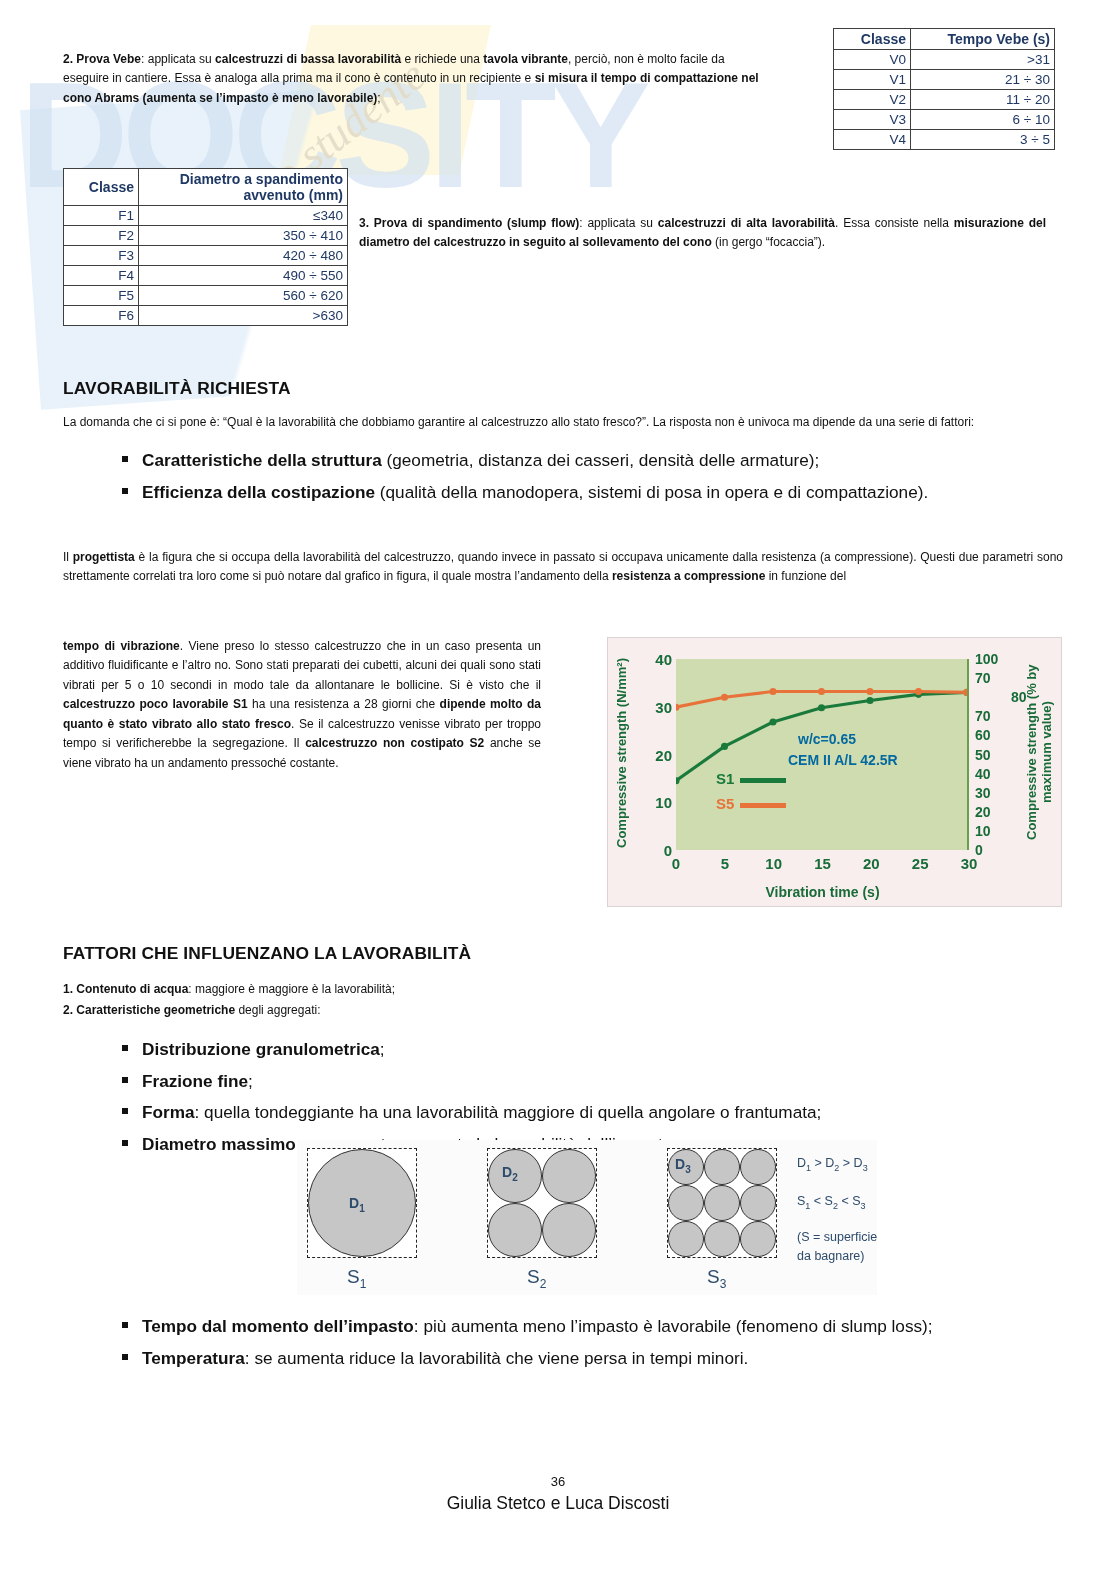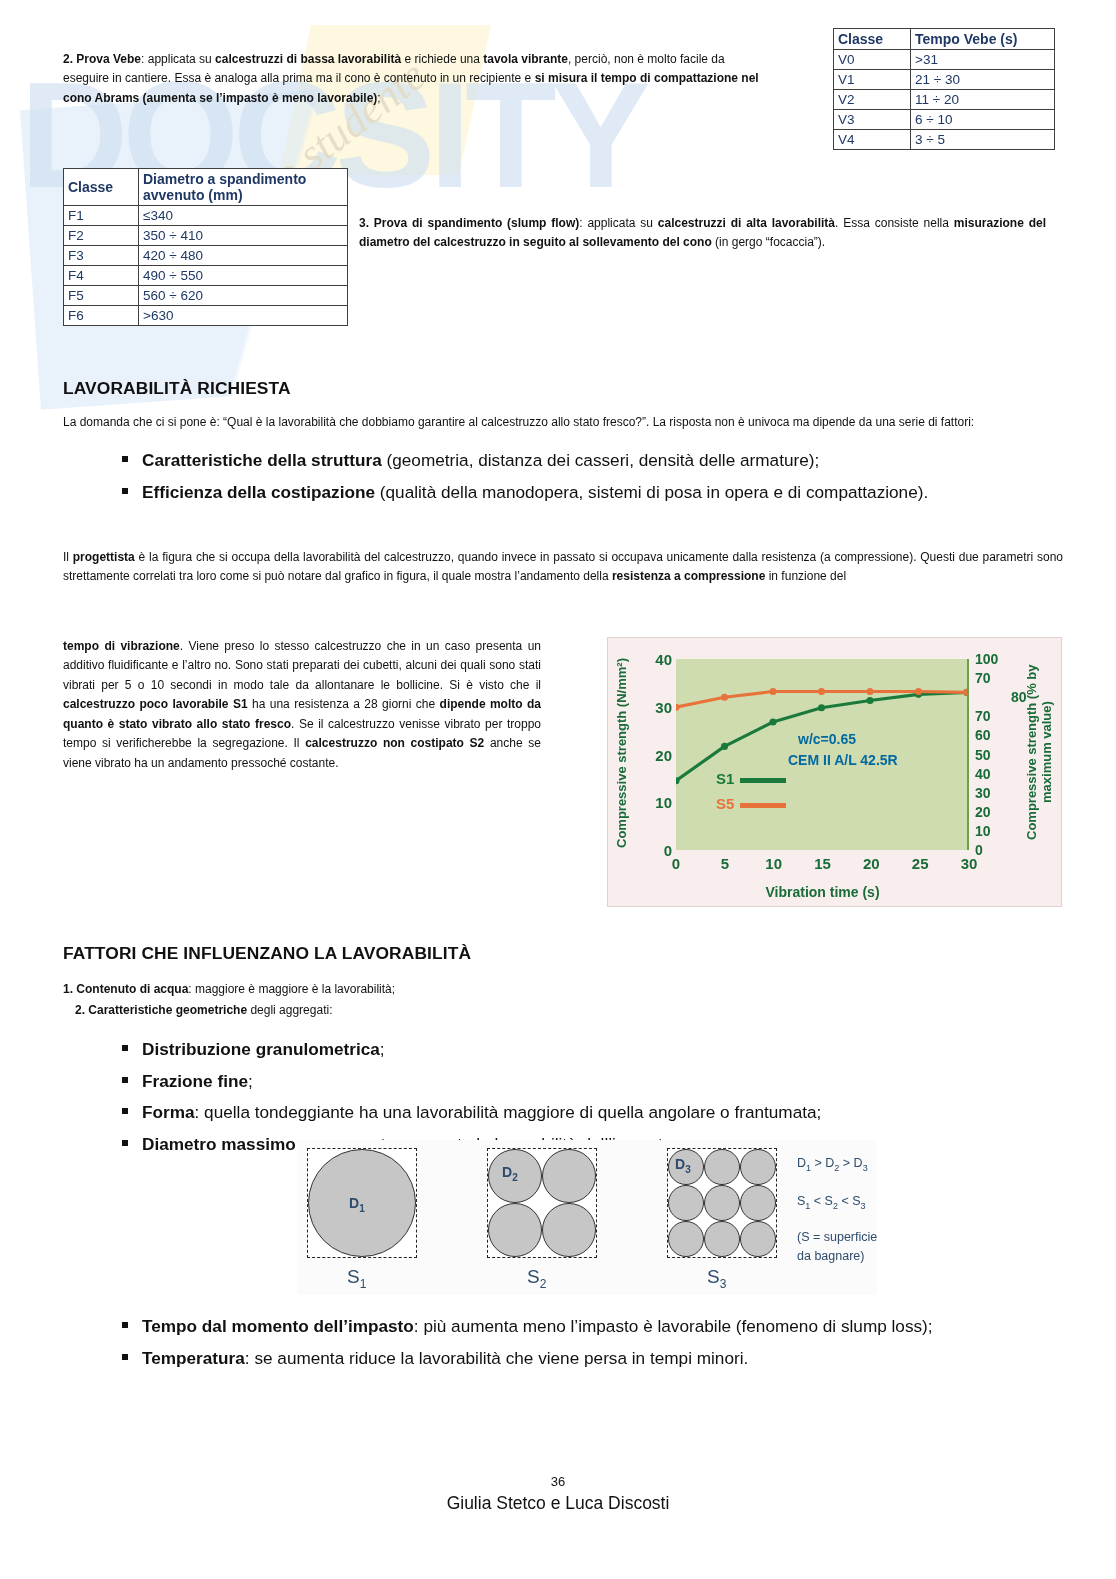--- a/index.html
+++ b/index.html
@@ -47,21 +47,21 @@
 
   
   table.cls{
     border-collapse:collapse;
     background:#fff;
     font-size:13.5px;
     color:#1a3560;
   }
   table.cls td,table.cls th{
     border:1px solid #3f3f3f;
-    text-align:left;
+    text-align:right;
     padding:2px 4px;
     font-weight:400;
     color:#1f3864;
   }
   table.cls th{font-weight:700;font-size:14px;}
   table.cls .cl{width:62px;}
 
   
   #vebe-table{position:absolute;left:833px;top:28px;width:222px;}
   #vebe-table table{width:100%;}
@@ -337,21 +337,21 @@
       </div>
       <div class="leg" style="left:40px;top:136px;color:#e8733a;">
         <span>S5</span><span class="legline" style="background:#e8733a;"></span>
       </div>
     </div>
   </div>
 
   <div class="block" style="left:63px;top:943px;width:1000px;">
     <h2 class="sec">FATTORI CHE INFLUENZANO LA LAVORABILITÀ</h2>
     <p style="margin:16px 0 2px 0;"><b>1. Contenuto di acqua</b><span>: maggiore è maggiore è la lavorabilità;</span></p>
-    <p style="margin:2px 0 4px 12px;"><b>2. Caratteristiche geometriche</b><span> degli aggregati:</span></p>
+    <p style="margin:2px 0 4px 0;"><b>2. Caratteristiche geometriche</b><span> degli aggregati:</span></p>
     <ul class="sq">
       <li><b>Distribuzione granulometrica</b><span>;</span></li>
       <li><b>Frazione fine</b><span>;</span></li>
       <li><b>Forma</b><span>: quella tondeggiante ha una lavorabilità maggiore di quella angolare o frantumata;</span></li>
       <li><b>Diametro massimo</b><span>: se aumenta, aumenta la lavorabilità dell’impasto;</span></li>
     </ul>
   </div>
 
   <div id="agg">
 

